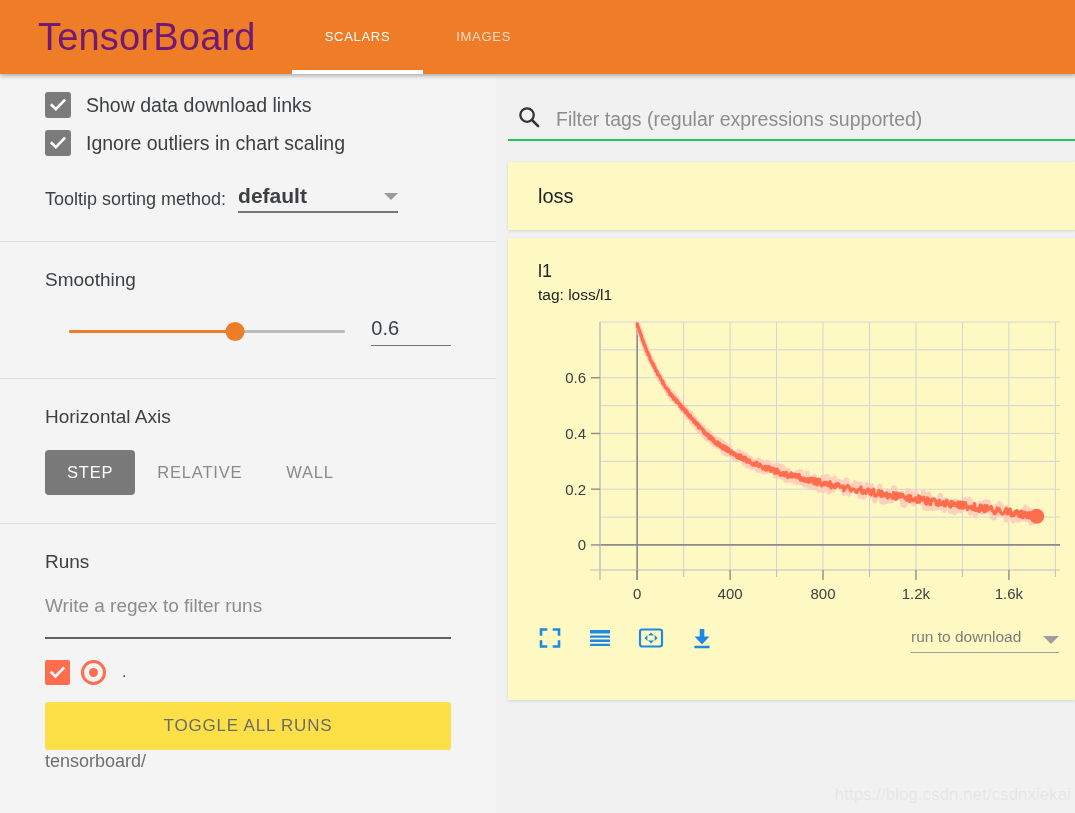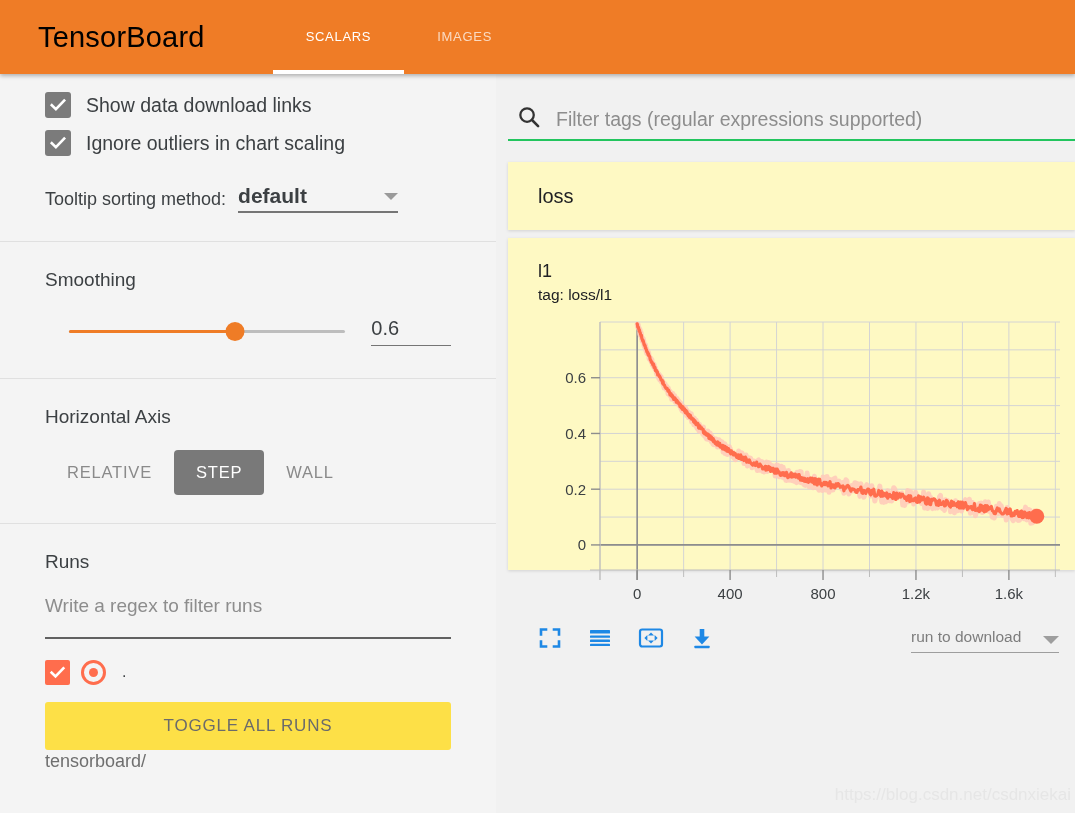--- a/index.html
+++ b/index.html
@@ -16,25 +16,25 @@
   #app-header {
     height: 74px;
     background: #ef7c26;
     display: flex;
     align-items: center;
     position: relative;
     box-shadow: 0 2px 4px rgba(0,0,0,0.28);
     z-index: 30;
   }
   #brand {
-    color: #000000;
-    font-size: 29px;
+    color: #701a75;
+    font-size: 38px;
     letter-spacing: 0.2px;
     margin-left: 38px;
-    margin-right: 68px;
+    margin-right: 36px;
     font-weight: 400;
     white-space: nowrap;
   }
   #tabs { display: flex; align-self: stretch; align-items: center; }
   .tab {
     color: rgba(255,255,255,0.72);
     font-size: 13px;
     letter-spacing: 0.7px;
     padding: 0 33px;
     height: 74px;
@@ -283,21 +283,21 @@
     margin-top: 21px;
     height: 68px;
     display: flex;
     align-items: center;
     padding-left: 30px;
   }
   #group-title { font-size: 20px; color: #202124; }
 
   #chart-card {
     margin-top: 8px;
-    height: 332px;
+    height: 462px;
     padding: 22px 0 0 30px;
     position: relative;
   }
   #chart-name { font-size: 18px; color: #202124; line-height: 1.25; }
   #chart-tag { font-size: 15.5px; color: #202124; margin-top: 3px; }
 
   #plot { position: relative; margin-top: 12px; height: 300px; }
   #plot svg { display: block; }
 
   #chart-toolbar {
@@ -390,22 +390,22 @@
         </span>
         <span class="num-field">0.6</span>
       </div>
     </div>
 
     <div class="side-divider"></div>
 
     <div class="side-section">
       <div class="side-head">Horizontal Axis</div>
       <div class="axis-btns">
+        <span class="axis-btn active">STEP</span>
         <span class="axis-btn">RELATIVE</span>
-        <span class="axis-btn active">STEP</span>
         <span class="axis-btn">WALL</span>
       </div>
     </div>
 
     <div class="side-divider"></div>
 
     <div class="side-section">
       <div class="side-head">Runs</div>
       <div class="regex-input">Write a regex to filter runs</div>
       <div class="run-row">

